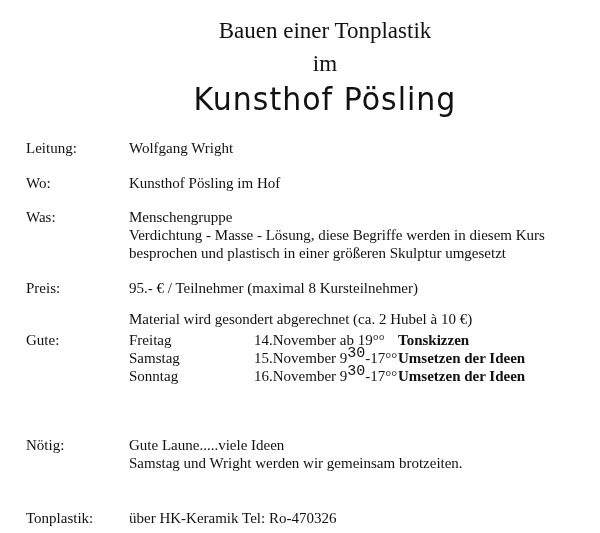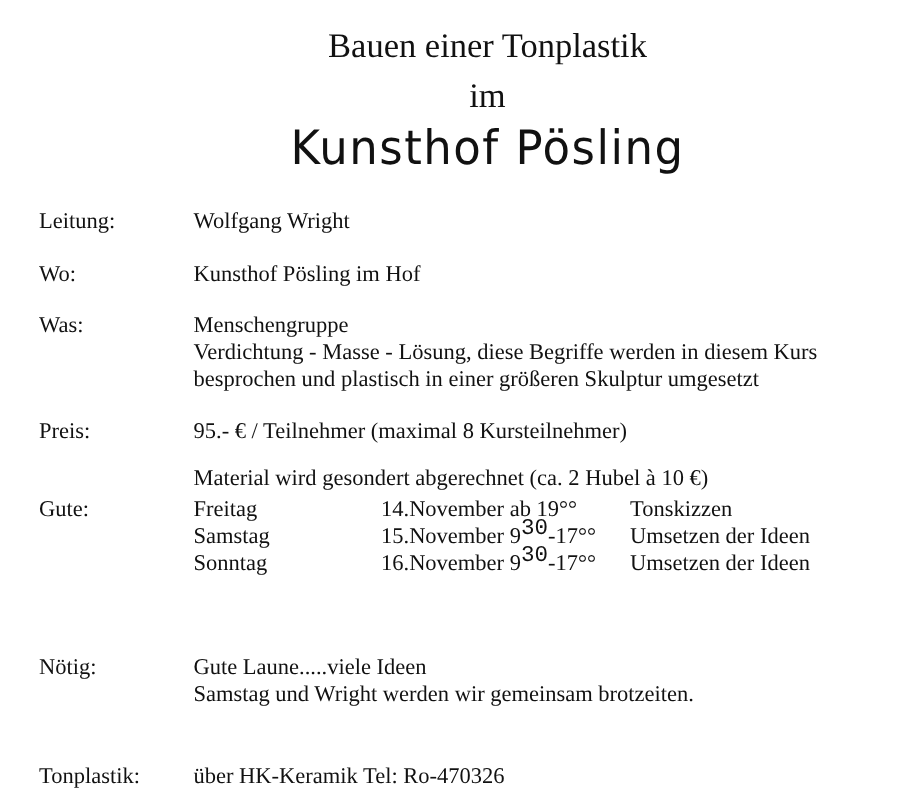--- a/index.html
+++ b/index.html
@@ -8,21 +8,21 @@
     .abs { position: absolute; white-space: nowrap; }
     .title1 { left: 0; width: 650px; top: 17px; text-align: center; font-size: 23px; line-height: 28px; }
     .title2 { left: 0; width: 650px; top: 50px; text-align: center; font-size: 23px; line-height: 28px; }
     .title3 { left: 0; width: 650px; top: 80px; text-align: center; font-size: 30px; line-height: 40px;
               font-family: "DejaVu Sans", sans-serif; font-weight: normal; letter-spacing: 1px;
               transform: scaleY(1.05); }
     .label { left: 26px; font-size: 15px; line-height: 19px; }
     .val { left: 129px; font-size: 15px; line-height: 19px; }
     .bold { font-weight: normal; }
     .col2 { left: 218px; font-size: 15px; line-height: 19px; margin-left: 36px; }
-    .col3 { left: 420px; font-size: 15px; line-height: 19px; }
+    .col3 { left: 398px; font-size: 15px; line-height: 19px; font-weight: bold; }
     sup { font-size: 15px; line-height: 0; vertical-align: 6px; font-family: Liberation Mono, monospace; }
   </style>
 </head>
 <body>
 
 <div>
   <div class="abs title1">Bauen einer Tonplastik</div>
   <div class="abs title2">im</div>
   <div class="abs title3">Kunsthof Pösling</div>
 </div>

